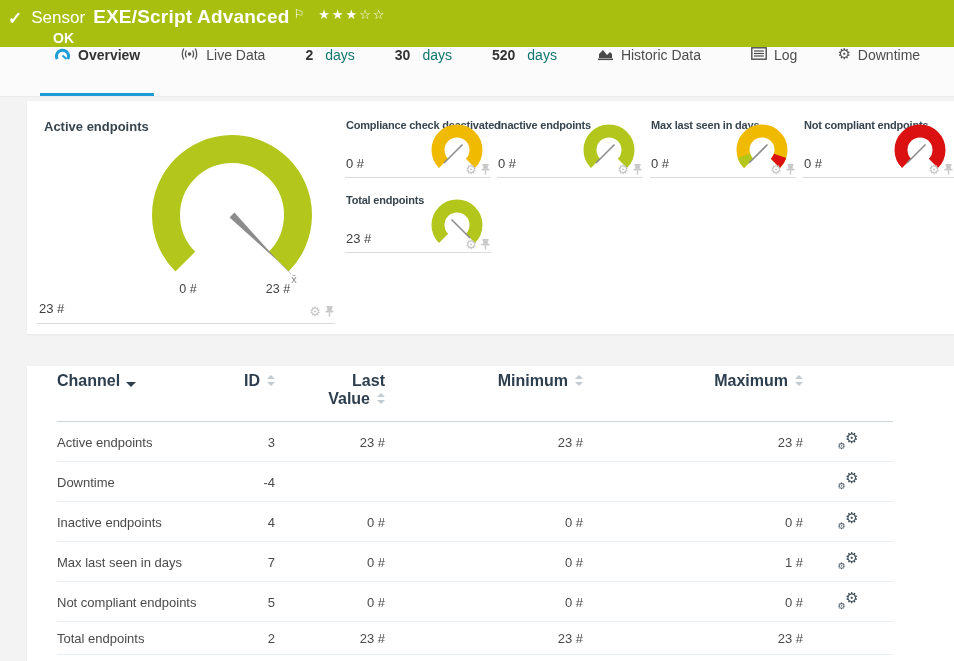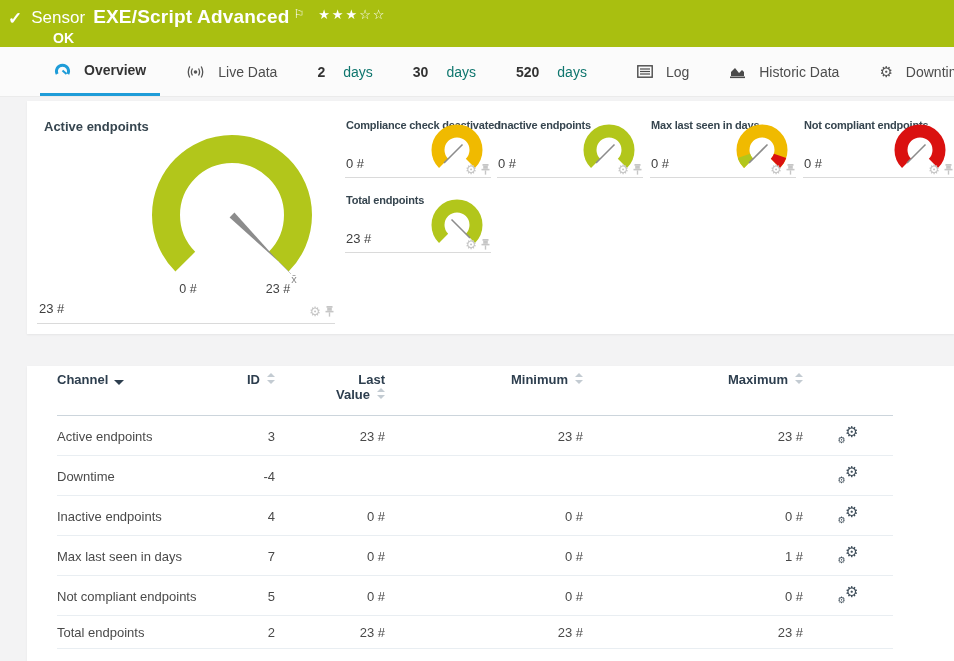--- a/index.html
+++ b/index.html
@@ -12,21 +12,21 @@
   .check { font-size:17px; font-weight:bold; margin-right:9px; position:relative; top:1px; }
   .kind { font-size:17px; margin-right:8px; }
   .title { font-size:19px; font-weight:bold; letter-spacing:.2px; }
   .flag { font-size:12px; vertical-align:super; margin-left:4px; position:relative; top:-5px; cursor:pointer;}
   .stars { font-size:13px; letter-spacing:2px; margin-left:14px; position:relative; top:-4px; cursor:pointer;}
   .okline { font-size:14px; font-weight:bold; margin:2px 0 0 45px; }
 
   
   .tabbar { height:50px; background:#fbfbfb; border-bottom:1px solid #ebebeb;
             display:flex; align-items:stretch; padding-left:40px; }
-  .tab { display:flex; align-items:center; gap:13px; padding:8px 14px; margin-right:12px;
+  .tab { display:flex; align-items:flex-start; gap:7px; padding:0 14px; margin-right:12px;
          font-size:14px; color:#4d4d4d; cursor:pointer; white-space:nowrap; }
   .tab.active { font-weight:bold; color:#333; border-bottom:3px solid #1e9cd8; }
   .tab .num { font-weight:bold; color:#333; margin-right:5px; }
   .tab .dim { color:#0f766e; }
   .tab svg { display:block; }
   .tab.ml { margin-left:10px; }
 
   
   .panel { margin-left:27px; width:927px; background:#fff; box-shadow:0 1px 2px rgba(0,0,0,.06); }
   .p1 { margin-top:4px; height:233px; position:relative; }
@@ -50,21 +50,21 @@
   .scell .gtitle { left:1px; top:8px; font-size:11px; letter-spacing:-.2px; }
   .scell .gval { left:1px; bottom:6px; }
   .scell .gicons { right:1px; bottom:2px; }
   .scell svg.sm-gauge { position:absolute; right:3px; top:13px; }
   .c1 { left:318px; top:10px; } .c2 { left:470px; top:10px; }
   .c3 { left:623px; top:10px; } .c4 { left:776px; top:10px; width:151px; }
   .c5 { left:318px; top:85px; }
 
   
   table { border-collapse:collapse; table-layout:fixed; margin:32px 30px 0 30px; }
-  th { font-size:13px; font-weight:bold; color:#2d3e4e; text-align:right;
+  th { font-size:16px; font-weight:bold; color:#2d3e4e; text-align:right;
        vertical-align:top; padding:6px 0 13px 0; border-bottom:1px solid #ccd5dc; cursor:pointer; }
   th.ch { text-align:left; }
   td { font-size:13px; color:#4a4a4a; text-align:right; padding:9px 0 8px 0;
        border-bottom:1px solid #e9eef2; white-space:nowrap; overflow:hidden; }
   td.ch { text-align:left; }
   td.act { text-align:center; }
   .sort { display:inline-block; width:9px; height:11px; position:relative; margin-left:6px; }
   .sort i { position:absolute; left:1px; width:0; height:0; border-left:4px solid transparent;
             border-right:4px solid transparent; }
   .sort .up { top:0; border-bottom:4px solid #c3cbd2; }
@@ -111,35 +111,35 @@
     <span class="dim">days</span>
   </div>
   <div class="tab">
     <span class="num">30</span>
     <span class="dim">days</span>
   </div>
   <div class="tab">
     <span class="num">520</span>
     <span class="dim">days</span>
   </div>
+  <div class="tab">
+    <svg width="17" height="14" viewBox="0 0 17 14">
+      <path d="M2,11 L2,7 L6,3 L10,8 L13,5 L15,7 L15,11 Z" fill="#4a4a4a"></path>
+      <rect x="1" y="11.5" width="15" height="1.6" fill="#4a4a4a"></rect>
+    </svg>
+    <span>Historic Data</span>
+  </div>
   <div class="tab ml">
     <svg width="16" height="13" viewBox="0 0 16 13">
       <rect x="0.8" y="0.8" width="14.4" height="11.4" fill="none" stroke="#4a4a4a" stroke-width="1.4"></rect>
       <line x1="3" y1="4" x2="13" y2="4" stroke="#4a4a4a" stroke-width="1.2"></line>
       <line x1="3" y1="6.5" x2="13" y2="6.5" stroke="#4a4a4a" stroke-width="1.2"></line>
       <line x1="3" y1="9" x2="13" y2="9" stroke="#4a4a4a" stroke-width="1.2"></line>
     </svg>
     <span>Log</span>
-  </div>
-  <div class="tab">
-    <svg width="17" height="14" viewBox="0 0 17 14">
-      <path d="M2,11 L2,7 L6,3 L10,8 L13,5 L15,7 L15,11 Z" fill="#4a4a4a"></path>
-      <rect x="1" y="11.5" width="15" height="1.6" fill="#4a4a4a"></rect>
-    </svg>
-    <span>Historic Data</span>
   </div>
   <div class="tab">
     <span style="font-size:15px;color:#555;line-height:14px;">⚙</span>
     <span>Downtime</span>
   </div>
 </div>
 
 <div class="panel p1">
 
   <div class="bigcell">

